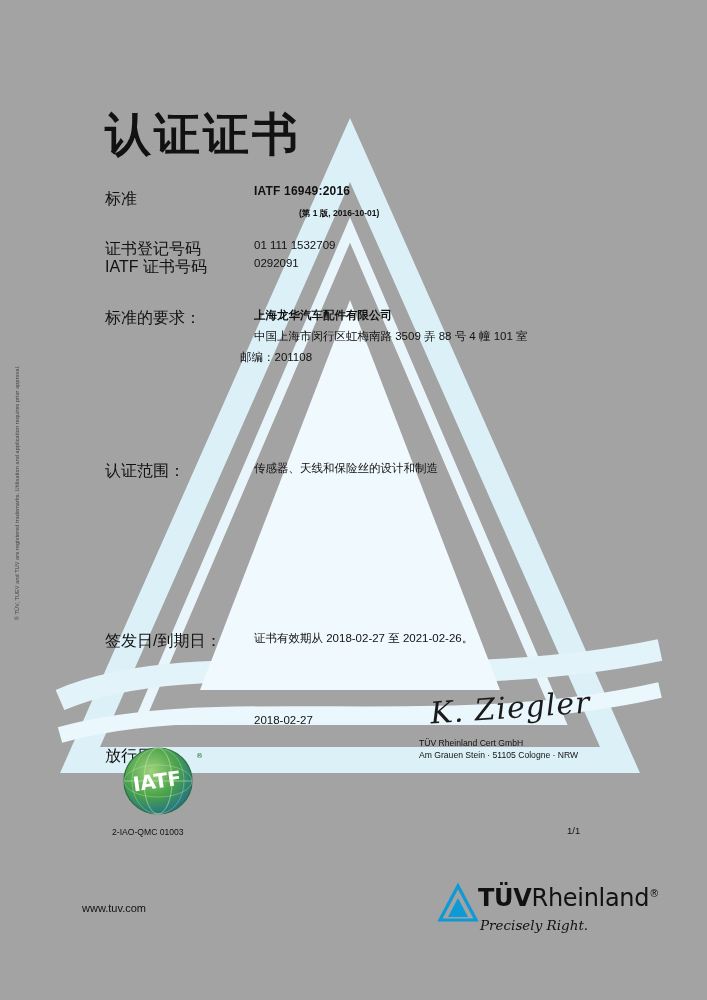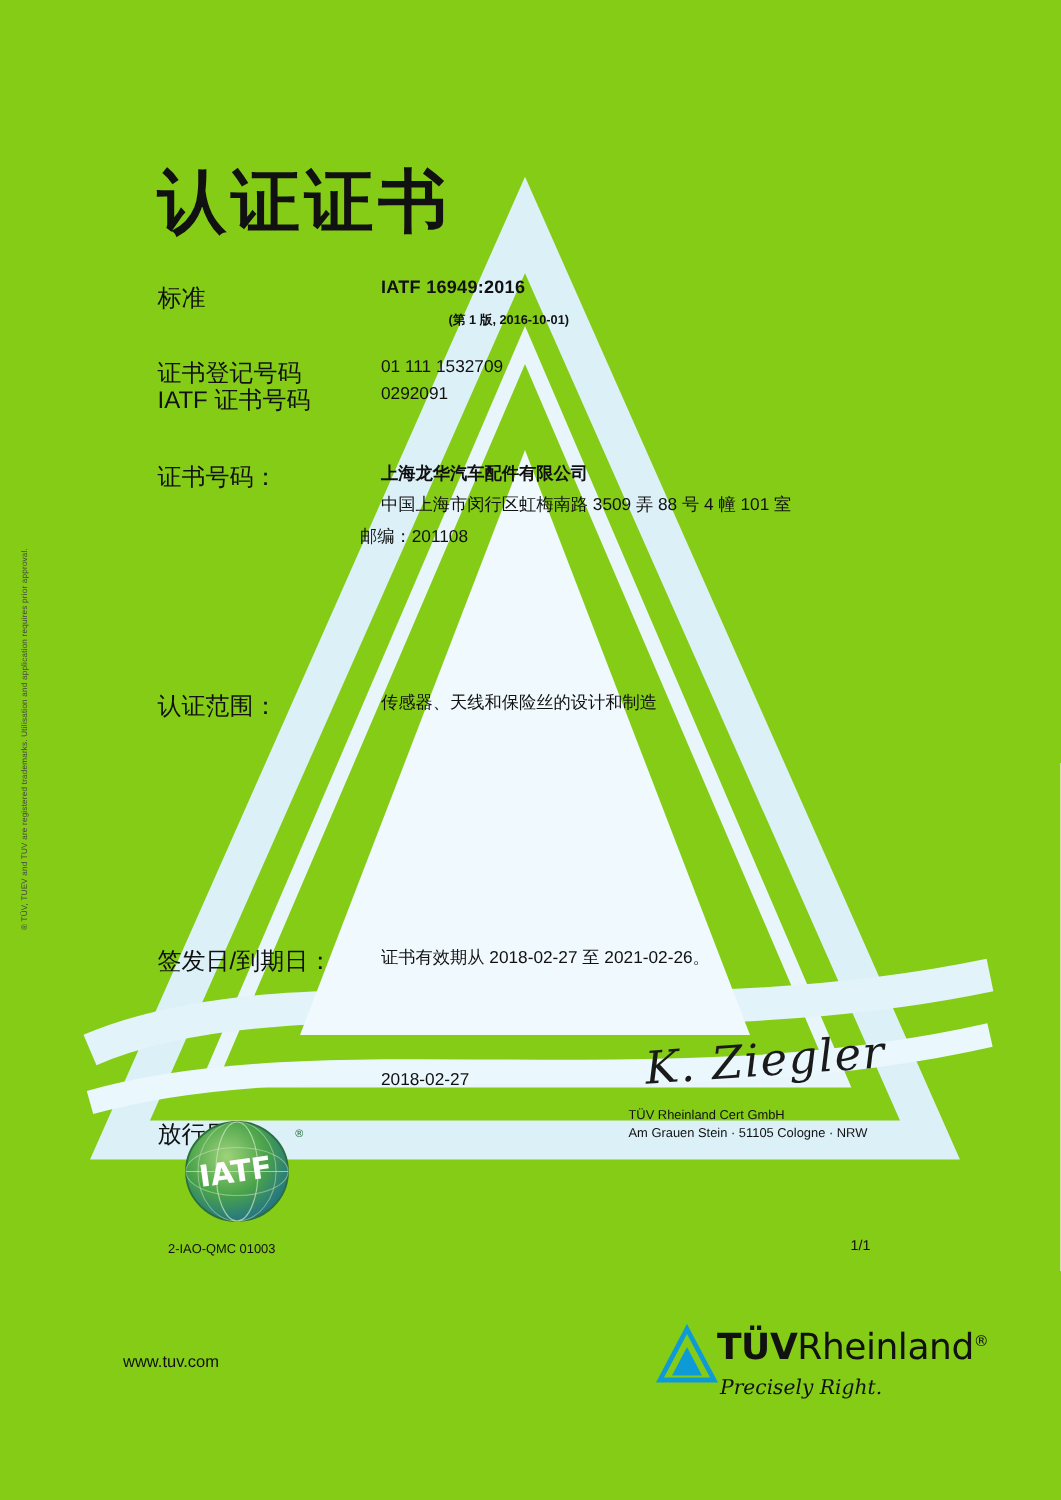--- a/index.html
+++ b/index.html
@@ -7,21 +7,21 @@
     padding: 0;
     background: #ffffff;
   }
   body {
     font-family: "Liberation Sans", sans-serif;
   }
   #page {
     position: relative;
     width: 707px;
     height: 1000px;
-    background: #84cc16;
+    background: #a3a3a3;
     overflow: hidden;
   }
 
   
   .wm {
     position: absolute;
     left: 0;
     top: 0;
     width: 707px;
     height: 1000px;
@@ -210,21 +210,21 @@
   <div class="label" style="left:105px; top:189px;">标准</div>
   <div class="std-value" style="left:254px; top:184px;">IATF 16949:2016</div>
   <div class="std-sub" style="left:254px; top:208px;">(第 1 版, 2016-10-01)</div>
 
   <div class="label" style="left:105px; top:239px;">证书登记号码</div>
   <div class="value" style="left:254px; top:239px;">01 111 1532709</div>
 
   <div class="label" style="left:105px; top:257px;">IATF 证书号码</div>
   <div class="value" style="left:254px; top:257px;">0292091</div>
 
-  <div class="label" style="left:105px; top:308px;">证书号码：</div>
+  <div class="label" style="left:105px; top:308px;">标准的要求：</div>
   <div class="value bold" style="left:254px; top:308px;">上海龙华汽车配件有限公司</div>
   <div class="value" style="left:254px; top:329px;">中国上海市闵行区虹梅南路 3509 弄 88 号 4 幢 101 室</div>
   <div class="value" style="left:240px; top:350px;">邮编：201108</div>
 
   <div class="label" style="left:105px; top:461px;">认证范围：</div>
   <div class="value" style="left:254px; top:461px;">传感器、天线和保险丝的设计和制造</div>
 
 
   <div class="label" style="left:105px; top:631px;">签发日/到期日：</div>
   <div class="value" style="left:254px; top:631px;">证书有效期从 2018-02-27 至 2021-02-26。</div>

